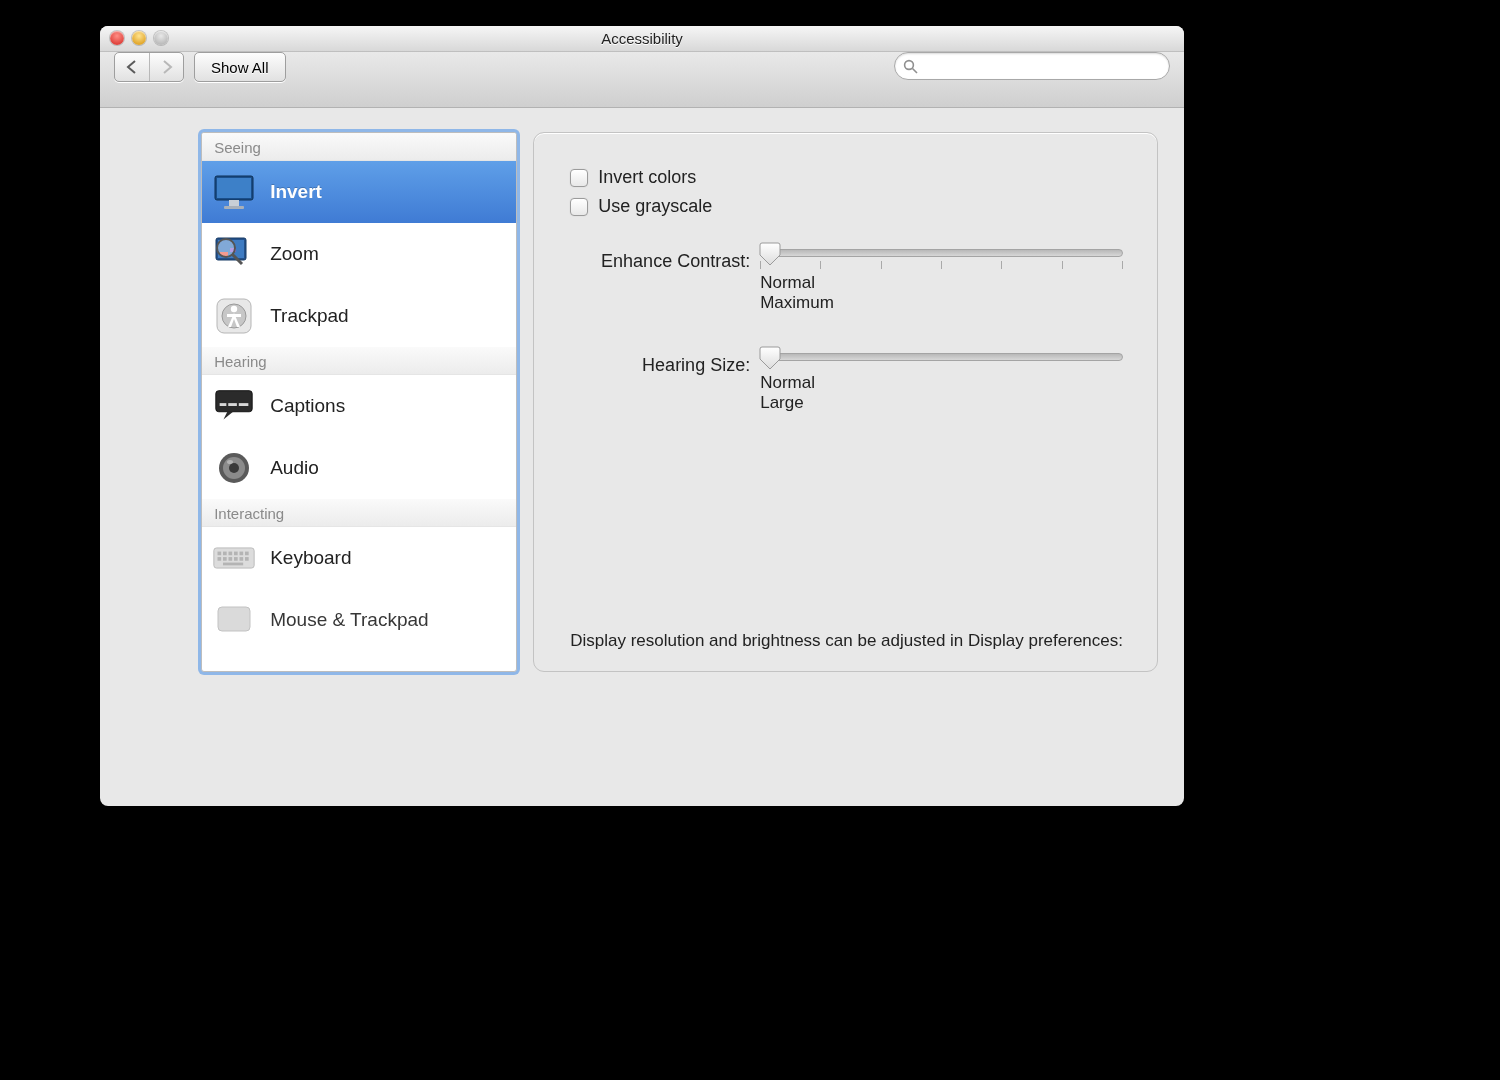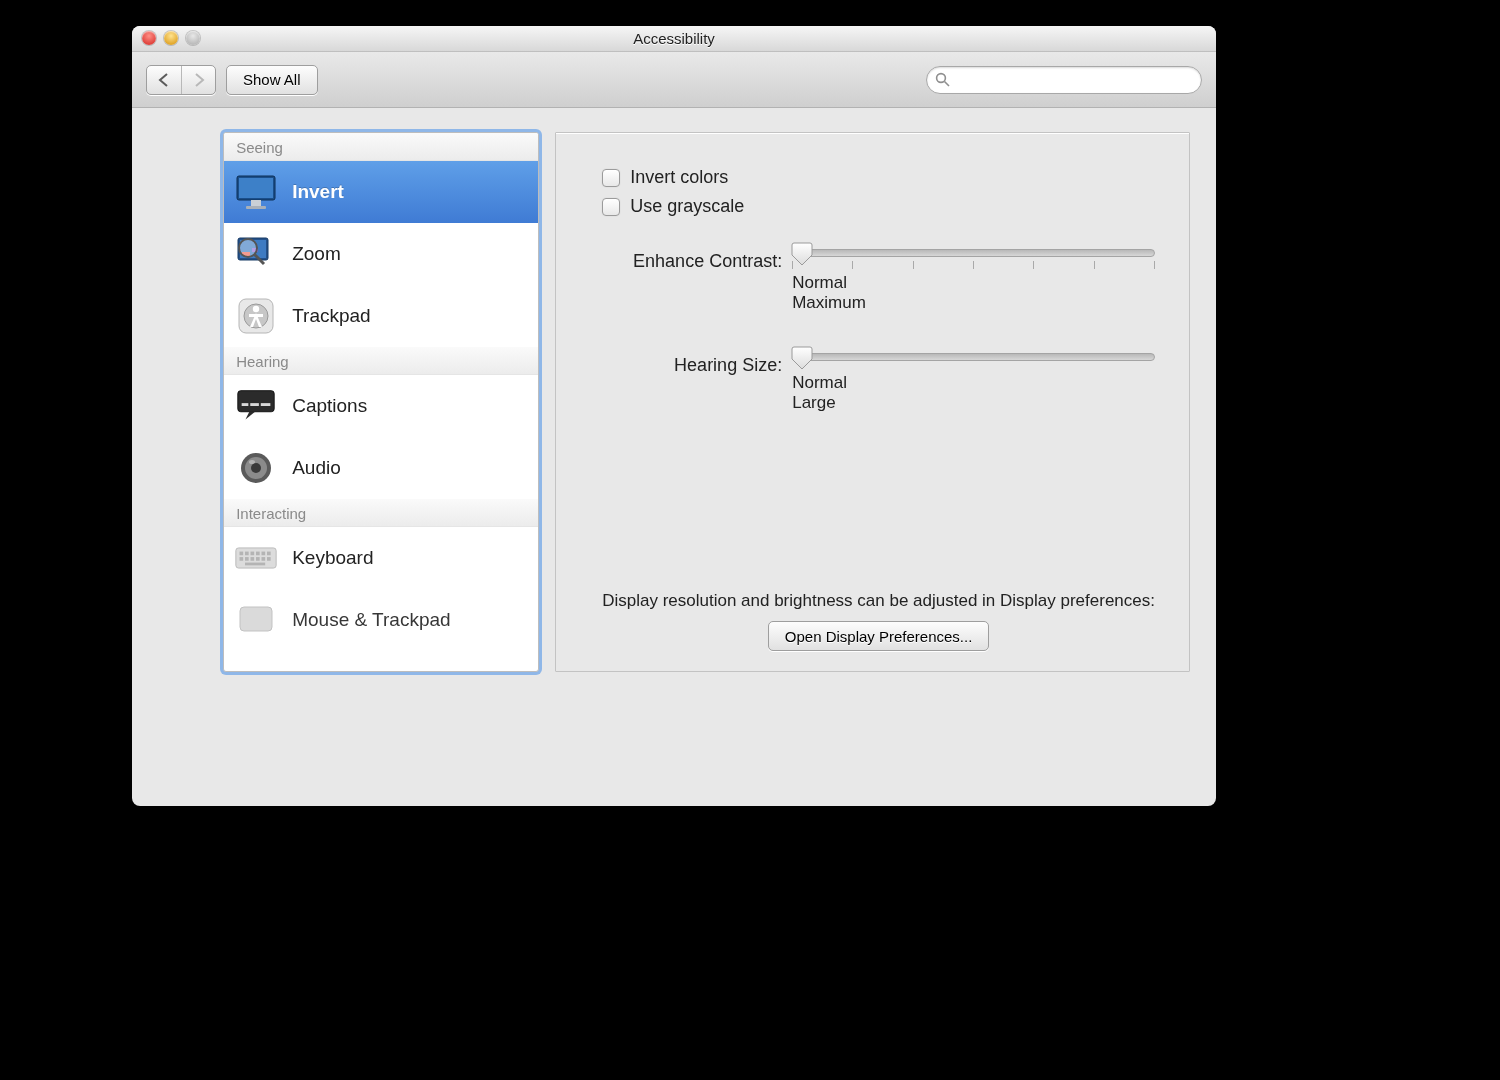--- a/index.html
+++ b/index.html
@@ -14,21 +14,20 @@
   }
   .window {
     position:absolute;
     left:100px; top:26px;
     width:1084px; height:780px;
     background:#e8e8e8;
     border-radius:8px;
     box-shadow:0 20px 60px rgba(0,0,0,.55), 0 0 0 1px rgba(0,0,0,.25);
     display:flex; flex-direction:column;
     overflow:hidden;
-    margin-left:32px;
   }
   
   .titlebar {
     height:26px;
     background:linear-gradient(to bottom,#f6f6f6,#d8d8d8);
     border-bottom:1px solid #bfbfbf;
     display:flex; align-items:center; justify-content:center;
     font-size:15px;
     position:relative;
   }
@@ -36,21 +35,21 @@
   .tl { width:14px; height:14px; border-radius:50%; box-shadow:inset 0 1px 1px rgba(255,255,255,.5), 0 0 0 1px rgba(0,0,0,.18); }
   .tl-close    { background:radial-gradient(circle at 50% 35%,#ff8f86,#e0443e 70%); }
   .tl-minimize { background:radial-gradient(circle at 50% 35%,#ffe38f,#e2a82e 70%); }
   .tl-zoom     { background:radial-gradient(circle at 50% 35%,#e8e8e8,#bcbcbc 70%); }
   .title-text { font-weight:500; text-shadow:0 1px 0 #fff; }
   
   .toolbar {
     height:56px;
     background:linear-gradient(to bottom,#e9e9e9,#cfcfcf);
     border-bottom:1px solid #b2b2b2;
-    display:flex; align-items:center; padding:0 14px;
+    display:flex; padding:0 14px;
   }
   .seg {
     display:inline-flex; height:30px;
     border:1px solid #9e9e9e; border-radius:5px; overflow:hidden;
     background:linear-gradient(to bottom,#fdfdfd,#e1e1e1);
     box-shadow:0 1px 0 #fff;
   }
   .seg button {
     width:34px; border:none; background:transparent; cursor:pointer;
     display:flex; align-items:center; justify-content:center;
@@ -106,24 +105,24 @@
   .sb-item .ic { width:44px; height:44px; flex:none; display:flex; align-items:center; justify-content:center; }
   .sb-label { font-size:19px; }
   .sb-item.selected {
     background:linear-gradient(to bottom,#5f9fe8,#3f7bd4);
     color:#fff;
   }
   .sb-item.selected .sb-label { font-weight:600; text-shadow:0 -1px 0 rgba(0,0,0,.2); }
   
   .main {
     flex:1; height:540px;
-    border:1px solid #c3c3c3; border-radius:1px;
+    border:1px solid #c3c3c3; border-radius:11px;
     background:#e8e8e8;
     box-shadow:inset 0 1px 0 #fff;
-    padding:30px 34px 20px 46px;
+    padding:30px 34px 20px 36px;
     display:flex; flex-direction:column;
   }
   .check-row { display:flex; align-items:center; gap:10px; font-size:18px; padding:4px 0; }
   .checkbox {
     width:18px; height:18px; border:1px solid #9b9b9b; border-radius:4px;
     background:linear-gradient(to bottom,#fff,#e8e8e8);
     box-shadow:inset 0 1px 0 #fff, 0 0 0 1px rgba(0,0,0,.02);
   }
   .sliders { margin-top:28px; display:flex; flex-direction:column; gap:40px; }
   .slider-row { display:flex; align-items:flex-start; }
@@ -371,19 +370,18 @@
               <div class="slider-ends" style="margin-top:12px">
                 <span>Normal</span>
                 <span>Large</span>
               </div>
             </div>
           </div>
         </div>
 
         <div class="help-footer">
           <div>Display resolution and brightness can be adjusted in Display preferences:</div>
-          <button class="btn">Open Display Preferences...</button>
         </div>
       </div>
     </div>
 
   </div>
 </div>
 
 </body></html>

